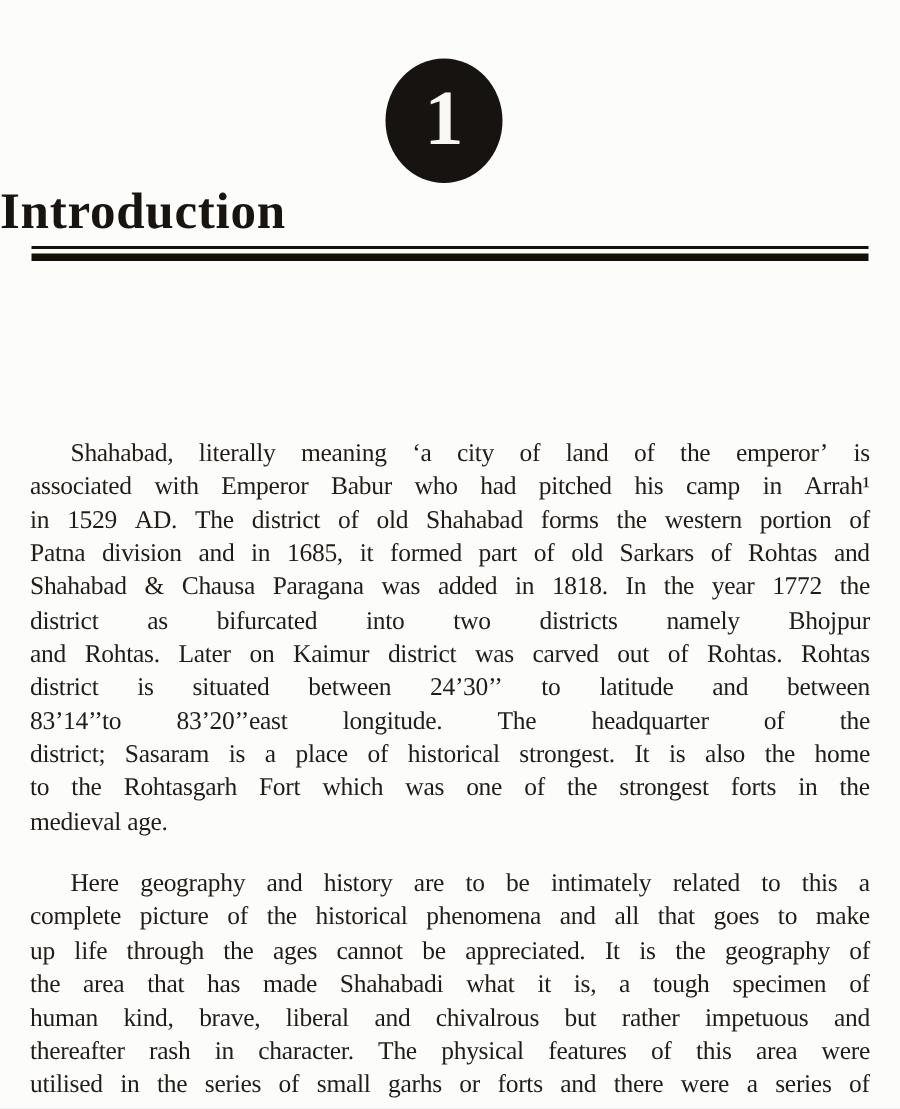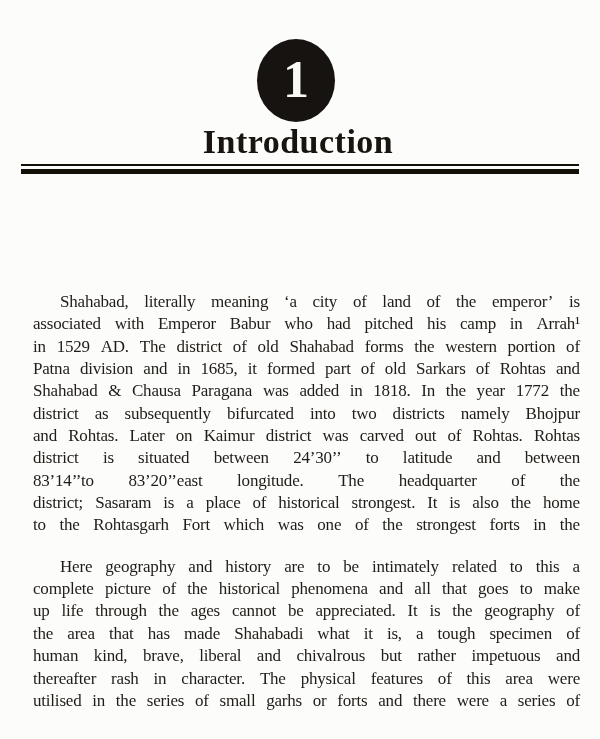--- a/index.html
+++ b/index.html
@@ -34,21 +34,20 @@
     font-weight: 700;
     line-height: 1;
     transform: translateY(-1px);
   }
   .chapter-title {
     position: absolute;
     top: 123px;
     left: 0;
     width: 596px;
     margin: 0;
-    text-align: center;
     font-size: 34px;
     font-weight: 700;
     letter-spacing: 0.5px;
     color: #181510;
   }
   .rule-group {
     position: absolute;
     left: 21px;
     top: 164px;
     width: 558px;
@@ -68,21 +67,20 @@
     top: 291px;
     width: 560px;
     font-size: 17px;
     letter-spacing: -0.2px;
     color: #201c17;
   }
   .line {
     height: 22.35px;
     line-height: 22.35px;
     white-space: nowrap;
-    margin-left: 13px;
   }
   .line.just {
     display: flex;
     justify-content: space-between;
   }
   .line.just span { display: inline-block; }
   .line.indent { padding-left: 27px; }
   .line.plain { text-align: left; }
   .para2 { margin-top: 19px; }
 </style>
@@ -173,21 +171,20 @@
           <span>1818.</span>
           <span>In</span>
           <span>the</span>
           <span>year</span>
           <span>1772</span>
           <span>the</span>
         </div>
       <div class="line just">
           <span>district</span>
           <span>as</span>
-          <span>subsequently</span>
           <span>bifurcated</span>
           <span>into</span>
           <span>two</span>
           <span>districts</span>
           <span>namely</span>
           <span>Bhojpur</span>
         </div>
       <div class="line just">
           <span>and</span>
           <span>Rohtas.</span>
@@ -245,20 +242,21 @@
           <span>which</span>
           <span>was</span>
           <span>one</span>
           <span>of</span>
           <span>the</span>
           <span>strongest</span>
           <span>forts</span>
           <span>in</span>
           <span>the</span>
         </div>
+      <div class="line plain">medieval age.</div>
     </div>
 
     <div class="para para2">
       <div class="line just indent">
           <span>Here</span>
           <span>geography</span>
           <span>and</span>
           <span>history</span>
           <span>are</span>
           <span>to</span>

